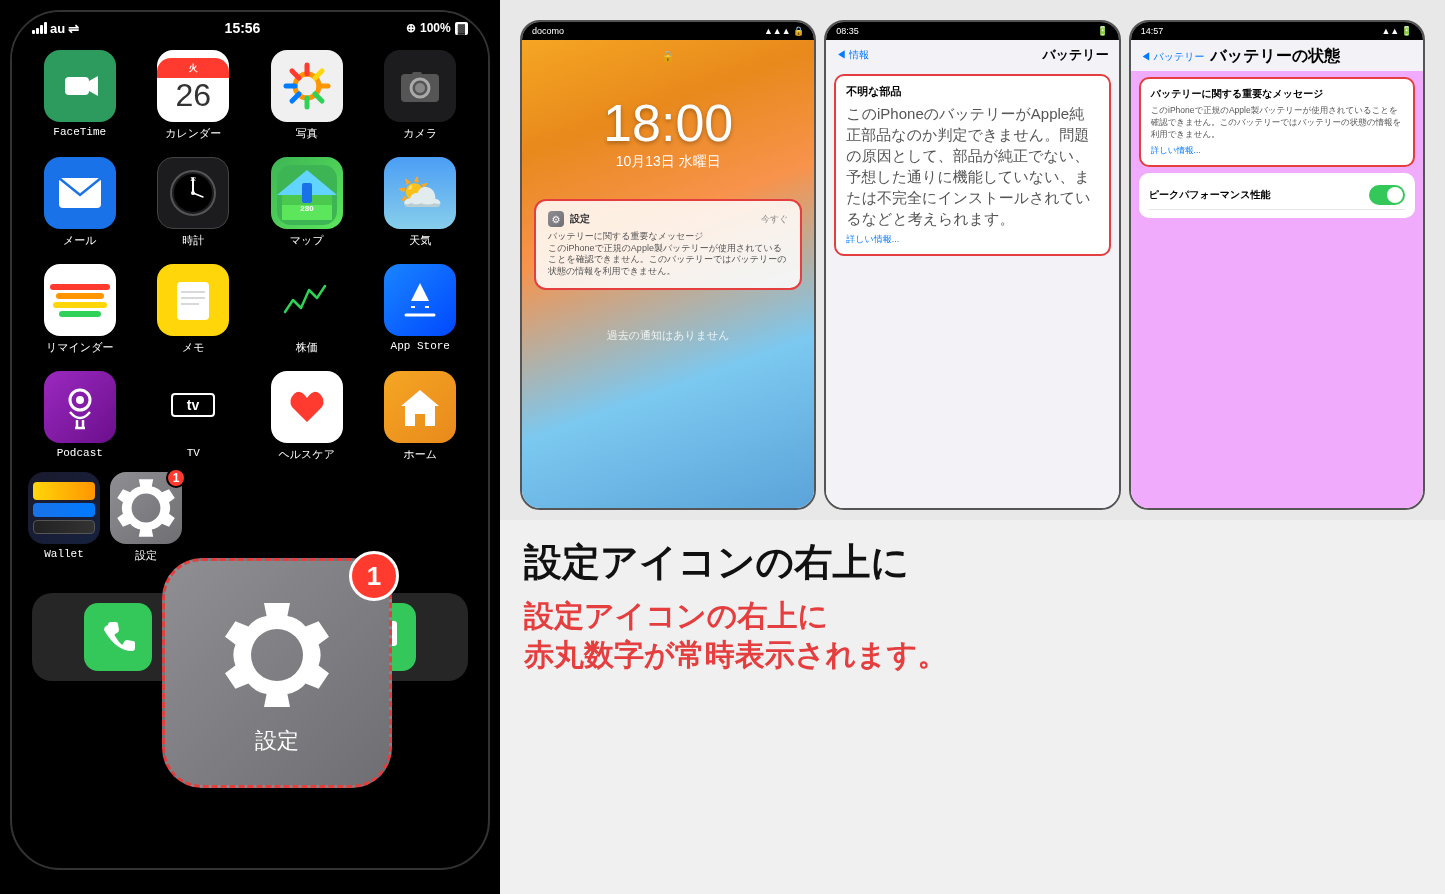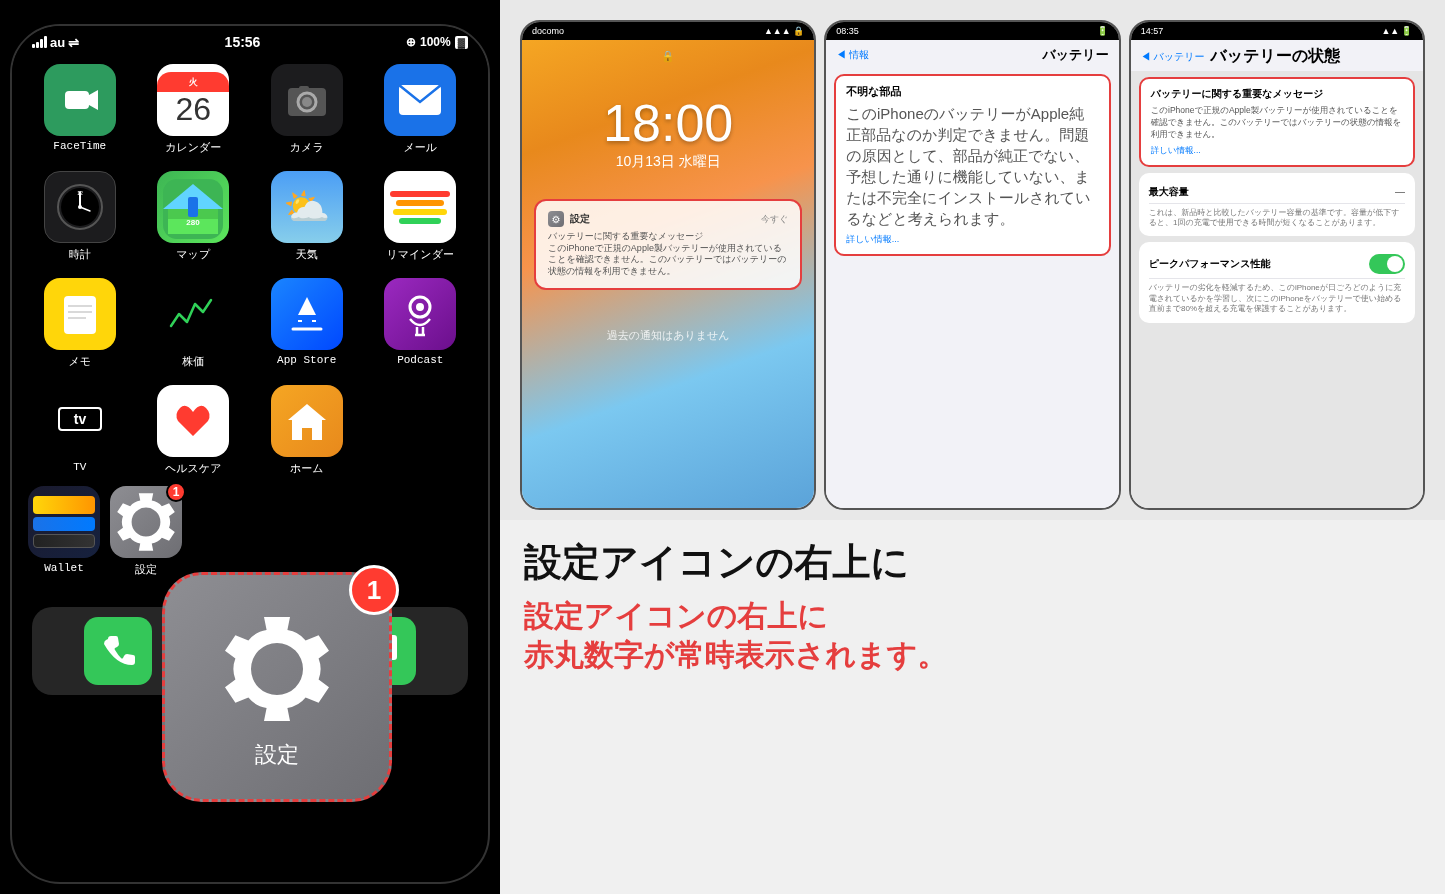--- a/index.html
+++ b/index.html
@@ -18,21 +18,21 @@
       width: 500px;
       height: 894px;
       background: #000;
       position: relative;
       flex-shrink: 0;
     }
 
     .iphone-screen {
       width: 480px;
       height: 860px;
-      margin: 24px 10px;
+      margin: 10px 10px;
       background: #000;
       border-radius: 50px;
       overflow: hidden;
       position: relative;
       border: 2px solid #333;
     }
 
     .iphone-status-bar {
       display: flex;
       justify-content: space-between;
@@ -314,21 +314,21 @@
     }
 
     .settings-card-inner { padding: 8px 10px; }
 
     .card-title { font-size: 11px; font-weight: 700; margin-bottom: 4px; }
     .card-body { font-size: 15px; color: #555; line-height: 1.4; }
     .card-link { font-size: 9px; color: #007aff; margin-top: 4px; }
 
     
     .battery-state-screen {
-      background: #e5e5e5;
+      background: #f0abfc;
       height: 100%;
     }
 
     .battery-nav {
       background: #f2f2f7;
       padding: 6px 10px 4px;
       display: flex;
       align-items: center;
     }
 
@@ -460,20 +460,36 @@
       </div>
 
       <div class="app-icon">
         <div class="app-icon-img" style="background:#fff;flex-direction:column;gap:0;">
           <div style="background:#ff3b30;width:100%;height:20px;border-radius:14px 14px 0 0;display:flex;align-items:center;justify-content:center;color:#fff;font-size:9px;font-weight:600;">火</div>
           <div style="font-size:32px;font-weight:300;color:#333;line-height:1.1;">26</div>
         </div>
         <span class="app-label">カレンダー</span>
       </div>
 
+      <div class="app-icon">
+        <div class="app-icon-img photos-icon-img" style="background:#f0f0f0;">
+          <svg width="52" height="52" viewBox="0 0 52 52">
+            <circle cx="26" cy="26" r="12" fill="none" stroke="#ff9500" stroke-width="5"></circle>
+            <line x1="26" y1="5" x2="26" y2="14" stroke="#ff3b30" stroke-width="5" stroke-linecap="round"></line>
+            <line x1="26" y1="38" x2="26" y2="47" stroke="#30d158" stroke-width="5" stroke-linecap="round"></line>
+            <line x1="5" y1="26" x2="14" y2="26" stroke="#007aff" stroke-width="5" stroke-linecap="round"></line>
+            <line x1="38" y1="26" x2="47" y2="26" stroke="#ff9500" stroke-width="5" stroke-linecap="round"></line>
+            <line x1="11" y1="11" x2="18" y2="18" stroke="#ff3b30" stroke-width="5" stroke-linecap="round"></line>
+            <line x1="34" y1="34" x2="41" y2="41" stroke="#30d158" stroke-width="5" stroke-linecap="round"></line>
+            <line x1="41" y1="11" x2="34" y2="18" stroke="#ffd60a" stroke-width="5" stroke-linecap="round"></line>
+            <line x1="11" y1="41" x2="18" y2="34" stroke="#007aff" stroke-width="5" stroke-linecap="round"></line>
+          </svg>
+        </div>
+        <span class="app-label">写真</span>
+      </div>
 
       <div class="app-icon">
         <div class="app-icon-img camera-app">
           <svg width="44" height="36" viewBox="0 0 44 36">
               <rect width="38" height="28" x="3" y="6" rx="4" fill="#555"></rect>
               <circle cx="22" cy="20" r="9" fill="none" stroke="#aaa" stroke-width="3"></circle>
               <circle cx="22" cy="20" r="5" fill="#888"></circle>
               <rect x="14" y="4" width="10" height="5" rx="2" fill="#555"></rect>
             </svg>
         </div>
@@ -730,31 +746,23 @@
           <span class="battery-back">◀ <span>バッテリー</span></span>
           <span class="battery-title">バッテリーの状態</span>
         </div>
         <div class="battery-card">
           <div style="font-size:10px;font-weight:700;margin-bottom:4px;">バッテリーに関する重要なメッセージ</div>
           <div style="font-size:8.5px;color:#555;line-height:1.4;">このiPhoneで正規のApple製バッテリーが使用されていることを確認できません。このバッテリーではバッテリーの状態の情報を利用できません。</div>
           <div style="font-size:8.5px;color:#007aff;margin-top:4px;">詳しい情報...</div>
         </div>
         <div class="battery-section">
           <div class="section-row">
-            <span style="font-size:10px;font-weight:600;">最大容量</span>
-            <span style="font-size:10px;color:#555;">—</span>
-          </div>
-          <div style="font-size:8px;color:#777;line-height:1.3;margin-top:4px;">これは、新品時と比較したバッテリー容量の基準です。容量が低下すると、1回の充電で使用できる時間が短くなることがあります。</div>
-        </div>
-        <div class="battery-section">
-          <div class="section-row">
             <span style="font-size:10px;font-weight:600;">ピークパフォーマンス性能</span>
             <div class="toggle-on"></div>
           </div>
-          <div style="font-size:8px;color:#777;line-height:1.3;margin-top:4px;">バッテリーの劣化を軽減するため、このiPhoneが日ごろどのように充電されているかを学習し、次にこのiPhoneをバッテリーで使い始める直前まで80%を超える充電を保護することがあります。</div>
         </div>
       </div>
     </div>
 
   </div>
 
   <div class="text-section">
     <div class="main-heading">設定アイコンの右上に</div>
     <div class="sub-heading">
       <div>設定アイコンの右上に</div>

